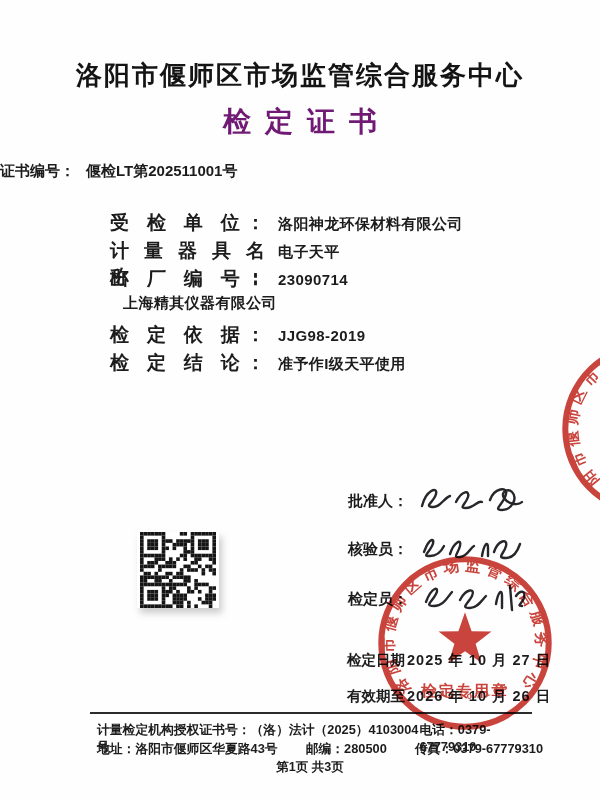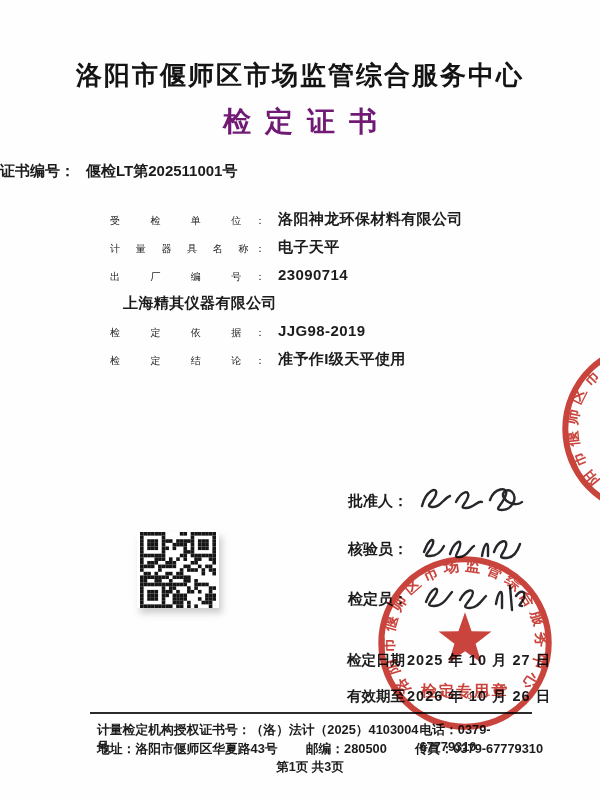--- a/index.html
+++ b/index.html
@@ -13,21 +13,21 @@
   
   .org-name{top:58px;left:0;width:600px;text-align:center;
     font-size:26px;font-weight:800;letter-spacing:2px;color:#141414;}
   .doc-title{top:103px;left:0;width:600px;text-align:center;
     font-size:28px;font-weight:800;letter-spacing:14px;text-indent:14px;color:#701a75;}
   .cert-line{top:162px;left:0;width:548px;display:flex;justify-content:flex-start;gap:11px;
     font-size:15px;font-weight:700;}
   
   .fields{top:210px;left:110px;width:430px;}
   .f-row{display:flex;align-items:baseline;height:28px;}
-  .f-label{display:inline-block;width:155px;font-size:10px;font-weight:400;
+  .f-label{display:inline-block;width:155px;font-size:19px;font-weight:700;
     text-align:justify;text-align-last:justify;white-space:pre-wrap;}
   .f-value{margin-left:13px;font-size:15px;font-weight:600;letter-spacing:.4px;}
   
   .approvals{top:492px;left:348px;z-index:2;}
   .a-row{position:relative;height:24px;}
   .a-row.r2{margin-top:24px;}
   .a-row.r3{margin-top:26px;}
   .a-label{font-size:15px;font-weight:700;}
   .sig{position:absolute;left:68px;top:-12px;}
   .sig svg{display:block;}

